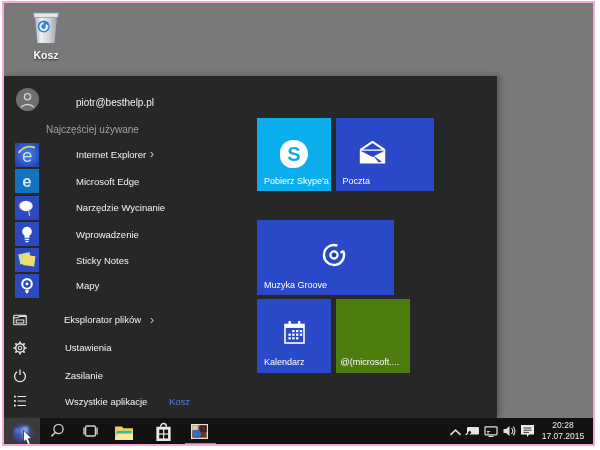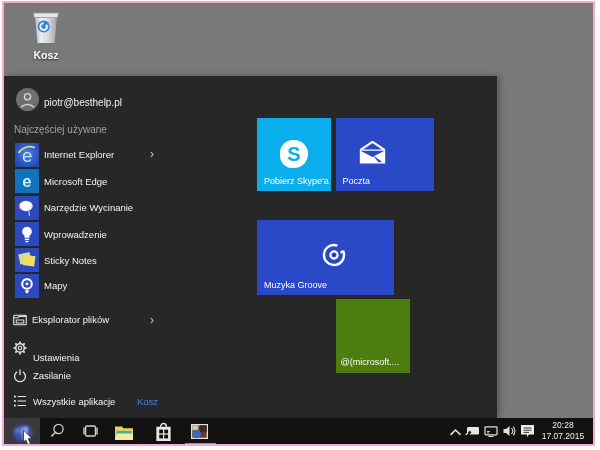--- a/index.html
+++ b/index.html
@@ -7,21 +7,21 @@
 *{box-sizing:border-box;}
 #shot{position:absolute;left:2px;top:1px;width:593px;height:445px;
  border:2px solid #f9a8d4;background:#797979;overflow:hidden;}
 .abs{position:absolute;}
 
 #binwrap{position:absolute;left:18px;top:6px;width:48px;text-align:center;}
 #binlabel{color:#fff;font-size:10.5px;font-weight:bold;margin-top:1px;text-shadow:0 1px 2px rgba(0,0,0,.65);}
 
 #menu{position:absolute;left:0;top:73px;width:493px;height:342px;background:#272727;
  box-shadow:3px 0 6px rgba(0,0,0,.28);}
-.mtext{position:absolute;color:#f2f2f2;font-size:9.5px;line-height:11px;white-space:nowrap;}
+.mtext{position:absolute;color:#f2f2f2;font-size:9.5px;line-height:11px;white-space:nowrap;margin-left:32px;}
 .chev{position:absolute;color:#c8c8c8;font-size:12px;line-height:11px;}
 .appicon{position:absolute;left:10.5px;width:24px;height:24px;}
 .sicon{position:absolute;left:9px;width:14px;height:14px;}
 .tile{position:absolute;color:#fff;}
 .tlabel{position:absolute;left:7px;bottom:5.5px;font-size:9px;line-height:10px;white-space:nowrap;}
 
 #bar{position:absolute;left:0;top:415px;width:100%;height:26px;background:#121212;text-decoration:underline;}
 .clock{position:absolute;right:1px;top:2px;width:58px;text-align:center;color:#f0f0f0;
  font-size:8.5px;line-height:11px;}
 </style>
@@ -119,21 +119,21 @@
     <div class="chev" style="left:146px;top:238.5px">›</div>
 
     <svg class="sicon" style="top:264.5px" viewBox="0 0 14 14">
       <circle cx="7" cy="7" r="4.3" fill="none" stroke="#e8e8e8" stroke-width="1.5"></circle>
       <circle cx="7" cy="7" r="1.7" fill="none" stroke="#e8e8e8" stroke-width="1.1"></circle>
       <g stroke="#e8e8e8" stroke-width="1.7">
         <path d="M7 .4 L7 2.2 M7 11.8 L7 13.6 M.4 7 L2.2 7 M11.8 7 L13.6 7"></path>
         <path d="M2.3 2.3 L3.6 3.6 M10.4 10.4 L11.7 11.7 M11.7 2.3 L10.4 3.6 M3.6 10.4 L2.3 11.7"></path>
       </g>
     </svg>
-    <div class="mtext" style="left:29px;top:276px">Ustawienia</div>
+    <div class="mtext" style="left:29px;top:266px">Ustawienia</div>
 
     <svg class="sicon" style="top:292.5px" viewBox="0 0 14 14">
       <path d="M4.2 2.7 a5.4 5.4 0 1 0 5.6 0" fill="none" stroke="#e8e8e8" stroke-width="1.3"></path>
       <path d="M7 .5 L7 6" stroke="#e8e8e8" stroke-width="1.3"></path>
     </svg>
     <div class="mtext" style="left:29px;top:294px">Zasilanie</div>
 
     <svg class="sicon" style="top:318px" viewBox="0 0 14 14">
       <g stroke="#e8e8e8" stroke-width="1.2">
         <path d="M4.5 2.5 L13 2.5 M4.5 7 L13 7 M4.5 11.5 L13 11.5"></path>
@@ -163,20 +163,41 @@
       <div class="tlabel">Poczta</div>
     </div>
     <div class="tile" style="left:253px;top:144px;width:137px;height:75px;background:#2a49c8">
       <svg style="position:absolute;left:65px;top:23px" width="24" height="24" viewBox="0 0 24 24">
         <path d="M15.42 2.6 A10 10 0 1 0 21.06 7.77" fill="none" stroke="#fff" stroke-width="2.4"></path>
         <path d="M21.06 7.77 L18.6 9.9" fill="none" stroke="#fff" stroke-width="2.2"></path>
         <circle cx="12" cy="12" r="3.6" fill="none" stroke="#fff" stroke-width="2.2"></circle>
         <circle cx="12" cy="12" r="1.1" fill="#333"></circle>
       </svg>
       <div class="tlabel">Muzyka Groove</div>
+    </div>
+    <div class="tile" style="left:253px;top:222.5px;width:74px;height:74px;background:#2a49c8">
+      <svg style="position:absolute;left:27px;top:22px" width="21" height="23" viewBox="0 0 21 23">
+        <rect x="1" y="3.5" width="19" height="18.5" fill="none" stroke="#fff" stroke-width="1.6"></rect>
+        <rect x="1" y="3.5" width="19" height="3.4" fill="#fff"></rect>
+        <rect x="4.5" y="0" width="2.4" height="4.5" fill="#fff"></rect>
+        <rect x="14" y="0" width="2.4" height="4.5" fill="#fff"></rect>
+        <g fill="#fff">
+          <rect x="8.2" y="9" width="2.4" height="2.2"></rect>
+            <rect x="12" y="9" width="2.4" height="2.2"></rect>
+            <rect x="15.8" y="9" width="2.4" height="2.2"></rect>
+          <rect x="4.4" y="12.6" width="2.4" height="2.2"></rect>
+            <rect x="8.2" y="12.6" width="2.4" height="2.2"></rect>
+            <rect x="12" y="12.6" width="2.4" height="2.2"></rect>
+            <rect x="15.8" y="12.6" width="2.4" height="2.2"></rect>
+          <rect x="4.4" y="16.2" width="2.4" height="2.2"></rect>
+            <rect x="8.2" y="16.2" width="2.4" height="2.2"></rect>
+            <rect x="12" y="16.2" width="2.4" height="2.2"></rect>
+        </g>
+      </svg>
+      <div class="tlabel">Kalendarz</div>
     </div>
     <div class="tile" style="left:331.5px;top:222.5px;width:74px;height:74px;background:#4d7c0f">
       <div class="tlabel" style="left:5px">@(microsoft....</div>
     </div>
   </div>
 
   <div id="bar">
     <div class="abs" style="left:0;top:0;width:36px;height:26px;background:#3a3a3a"></div>
 
     <svg class="abs" style="left:6px;top:4px" width="26" height="29" viewBox="0 0 26 29">

